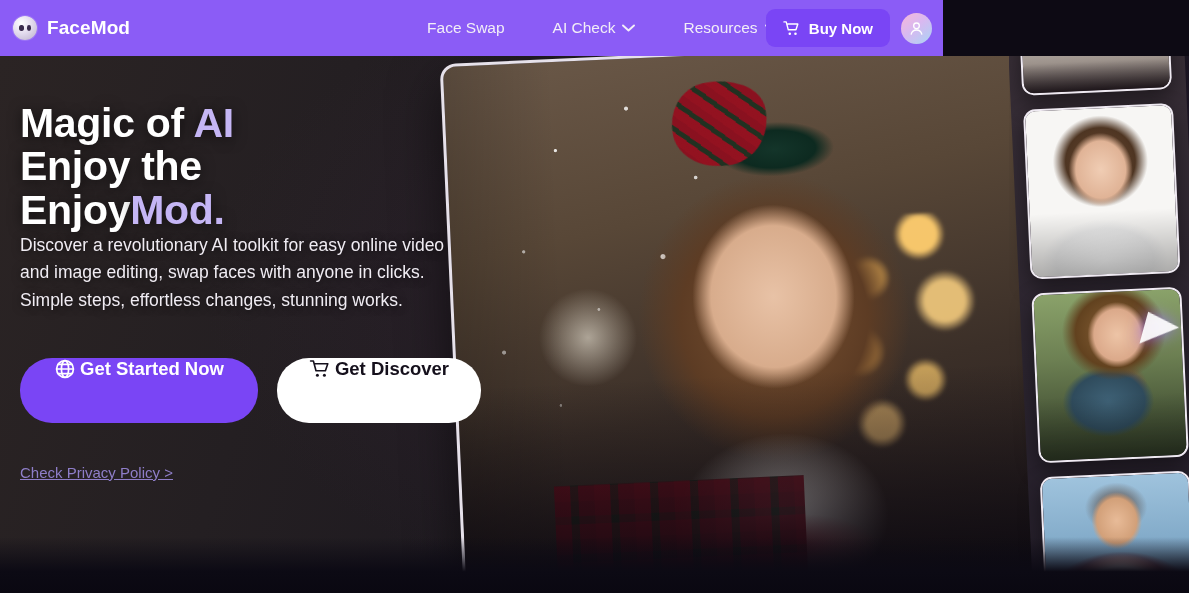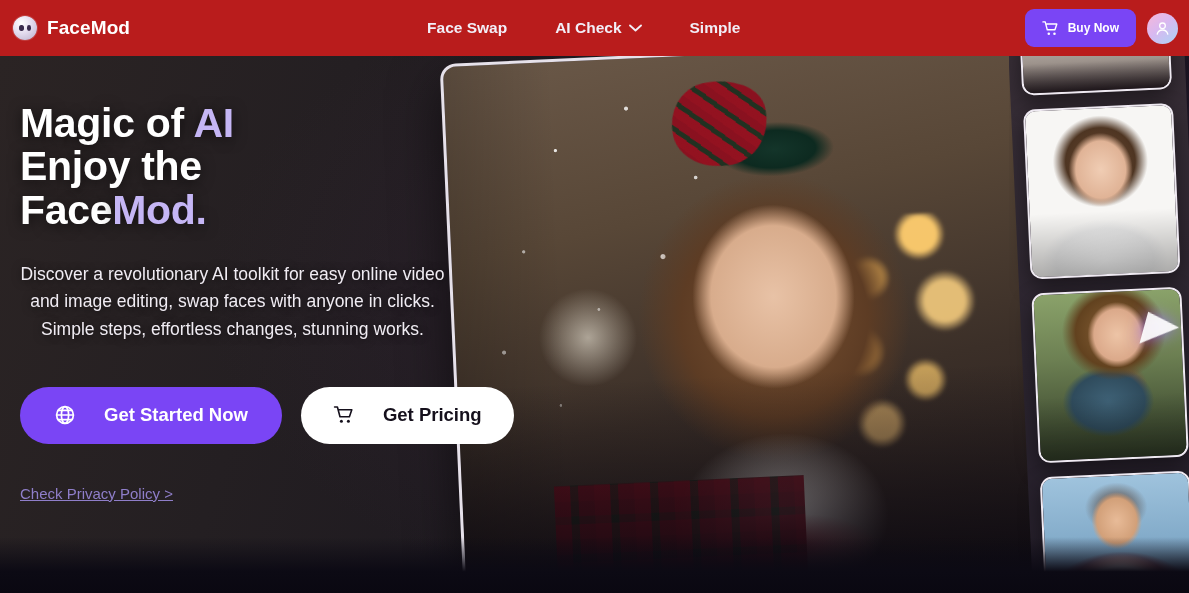--- a/index.html
+++ b/index.html
@@ -8,22 +8,22 @@
     overflow: hidden;
     background: #0d0a14;
     font-family: "Liberation Sans", sans-serif;
   }
 
   .page { position: relative; width: 1189px; height: 593px; overflow: hidden; }
 
   
   .header {
     position: absolute; top: 0; left: 0;
-    width: 1189px; height: 56px;
-    background: #b91c1c;
+    width: 943px; height: 56px;
+    background: #8b5cf6;
     display: flex; align-items: center;
     z-index: 40;
   }
   .brand { display: flex; align-items: center; gap: 10px; margin-left: 13px; }
   .brand-logo {
     width: 24px; height: 24px; border-radius: 50%;
     background: radial-gradient(circle at 35% 30%, #ffffff 0%, #e3dbee 45%, #b9aecb 100%);
     position: relative; flex: none;
     box-shadow: 0 0 0 1px rgba(255,255,255,.15);
   }
@@ -32,36 +32,36 @@
     width: 4.5px; height: 5.5px; border-radius: 50%;
     background: #3a2b4d;
   }
   .brand-logo::before { left: 6px; }
   .brand-logo::after  { right: 6px; }
   .brand-name { color: #ffffff; font-size: 19px; font-weight: bold; letter-spacing: .1px; }
 
   .nav { display: flex; align-items: center; gap: 0; margin-left: 297px; }
   .nav-item {
     display: flex; align-items: center; gap: 7px;
-    color: #f2eef7; font-size: 15.5px; font-weight: 700;
+    color: #f2eef7; font-size: 15.5px; font-weight: 400;
     padding: 8px 0; cursor: pointer; white-space: nowrap;
   }
   .nav-item + .nav-item { margin-left: 48px; }
   .chev { width: 13px; height: 8px; display: block; }
 
   .header-right {
     position: absolute; right: 11px; top: 0; height: 56px;
     display: flex; align-items: center; gap: 11px;
   }
   .buy-btn {
     display: flex; align-items: center; gap: 9px;
     background: #7a45f5; color: #fff;
     border: none; border-radius: 9px;
     height: 38px; padding: 0 17px;
-    font-size: 12px; font-weight: bold;
+    font-size: 15px; font-weight: bold;
     font-family: "Liberation Sans", sans-serif;
     cursor: pointer; white-space: nowrap;
   }
   .avatar {
     width: 31px; height: 31px; border-radius: 50%;
     background: linear-gradient(140deg, #f7b8d8 0%, #d9b8f0 45%, #a9d4f5 100%);
     display: flex; align-items: center; justify-content: center;
     cursor: pointer; flex: none;
   }
 
@@ -206,30 +206,28 @@
   .copy { position: absolute; left: 20px; top: 46px; width: 470px; z-index: 20; }
   .headline {
     color: #ffffff;
     font-size: 41px; line-height: 1.06; font-weight: bold;
     letter-spacing: -.3px;
     text-shadow: 0 2px 14px rgba(0,0,0,.6);
   }
   .headline .hl-accent { color: #c5b6f5; }
   .headline .hl-line { display: block; }
   .subcopy {
-    margin-top: 29px;
     color: #f0ecf3; font-size: 17.5px; line-height: 1.55;
     width: 425px;
     text-shadow: 0 1px 8px rgba(0,0,0,.6);
-    text-align: center;
   }
   .cta-row { margin-top: 44px; display: flex; align-items: center; gap: 19px; }
   .cta {
-    display: flex; align-items: center; gap: 28px;
-    height: 57px; border: none; border-radius: 32px;
+    display: flex; align-items: flex-start; gap: 4px;
+    height: 65px; border: none; border-radius: 32px;
     font-size: 18.5px; font-weight: bold;
     font-family: "Liberation Sans", sans-serif;
     cursor: pointer; white-space: nowrap;
   }
   .cta-primary { background: #7a45f5; color: #fff; padding: 0 34px; }
   .cta-secondary { background: #ffffff; color: #15101c; padding: 0 32px; }
   .privacy-link {
     display: inline-block; margin-top: 41px;
     color: #8f7ec9; font-size: 15px;
     text-decoration: underline; cursor: pointer;
@@ -258,20 +256,26 @@
         <span>Face Swap</span>
       </div>
 
       <div class="nav-item">
         <span>AI Check</span>
         <svg class="chev" viewBox="0 0 13 8">
           <path d="M1 1.5 L6.5 6.5 L12 1.5" fill="none" stroke="#f2eef7" stroke-width="1.9" stroke-linecap="round" stroke-linejoin="round"></path>
         </svg>
       </div>
 
+      <div class="nav-item">
+        <span>Resources</span>
+        <svg class="chev" viewBox="0 0 13 8">
+          <path d="M1 1.5 L6.5 6.5 L12 1.5" fill="none" stroke="#f2eef7" stroke-width="1.9" stroke-linecap="round" stroke-linejoin="round"></path>
+        </svg>
+      </div>
 
       <div class="nav-item">
         <span>Simple</span>
       </div>
     </div>
 
     <div class="header-right">
       <button class="buy-btn">
         <svg width="17" height="17" viewBox="0 0 18 18">
           <path d="M1 2h2.4l2.2 8.4h8.1l2-6.1H5.1" fill="none" stroke="#fff" stroke-width="1.5" stroke-linecap="round" stroke-linejoin="round"></path>
@@ -320,42 +324,42 @@
           <span class="t-shade"></span>
         </div>
       </div>
     </div>
 
     <div class="copy">
 
       <div class="headline">
         <span class="hl-line"><span>Magic of </span><span class="hl-accent">AI</span></span>
         <span class="hl-line">Enjoy the</span>
-        <span class="hl-line"><span>Face</span><span class="hl-accent">Mod.</span></span>
+        <span class="hl-line"><span>Enjoy</span><span class="hl-accent">Mod.</span></span>
       </div>
 
       <p class="subcopy">Discover a revolutionary AI toolkit for easy online video and image editing, swap faces with anyone in clicks. Simple steps, effortless changes, stunning works.</p>
 
       <div class="cta-row">
         <button class="cta cta-primary">
           <svg width="22" height="22" viewBox="0 0 22 22">
             <circle cx="11" cy="11" r="8.4" fill="none" stroke="#fff" stroke-width="1.7"></circle>
             <ellipse cx="11" cy="11" rx="3.6" ry="8.4" fill="none" stroke="#fff" stroke-width="1.7"></ellipse>
             <path d="M2.7 11h16.6M4 6.4h14M4 15.6h14" fill="none" stroke="#fff" stroke-width="1.7" stroke-linecap="round"></path>
           </svg>
           <span>Get Started Now</span>
         </button>
 
         <button class="cta cta-secondary">
           <svg width="22" height="22" viewBox="0 0 22 22">
             <path d="M1.6 3h2.8l2.6 9.8h9.4l2.4-7.1H6" fill="none" stroke="#15101c" stroke-width="1.6" stroke-linecap="round" stroke-linejoin="round"></path>
             <circle cx="8.4" cy="17.2" r="1.5" fill="#15101c"></circle>
             <circle cx="15.4" cy="17.2" r="1.5" fill="#15101c"></circle>
           </svg>
-          <span>Get Pricing</span>
+          <span>Get Discover</span>
         </button>
       </div>
 
       <a class="privacy-link">Check Privacy Policy &gt;</a>
     </div>
 
     <div class="hero-bottom-fade"></div>
   </div>
 </div>
 

